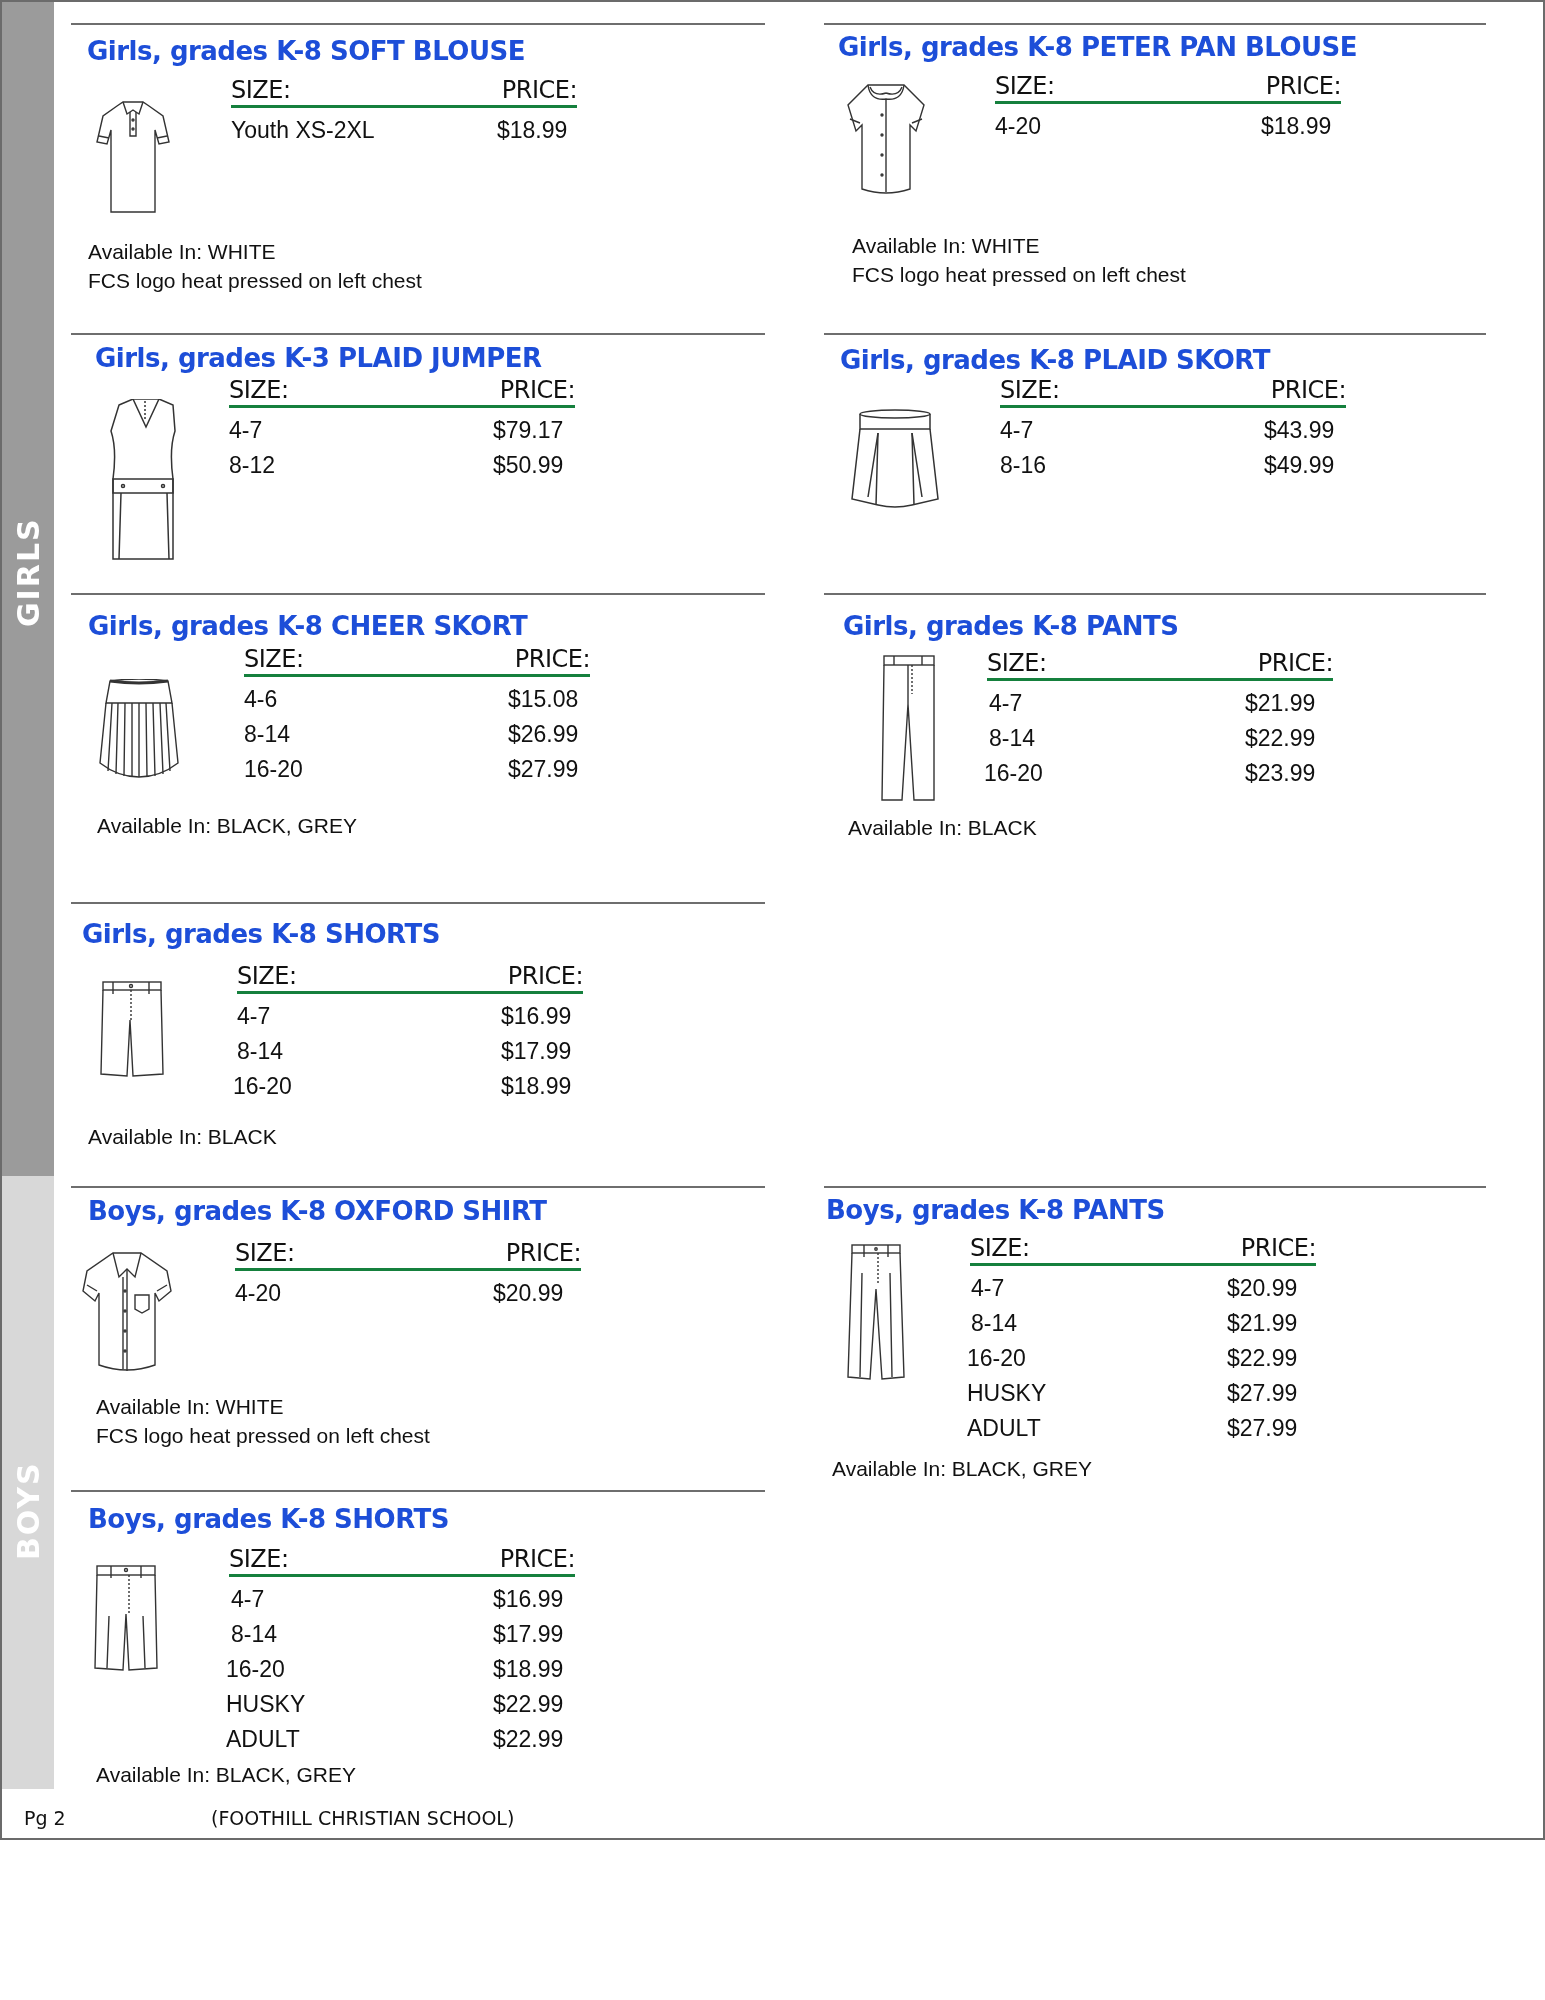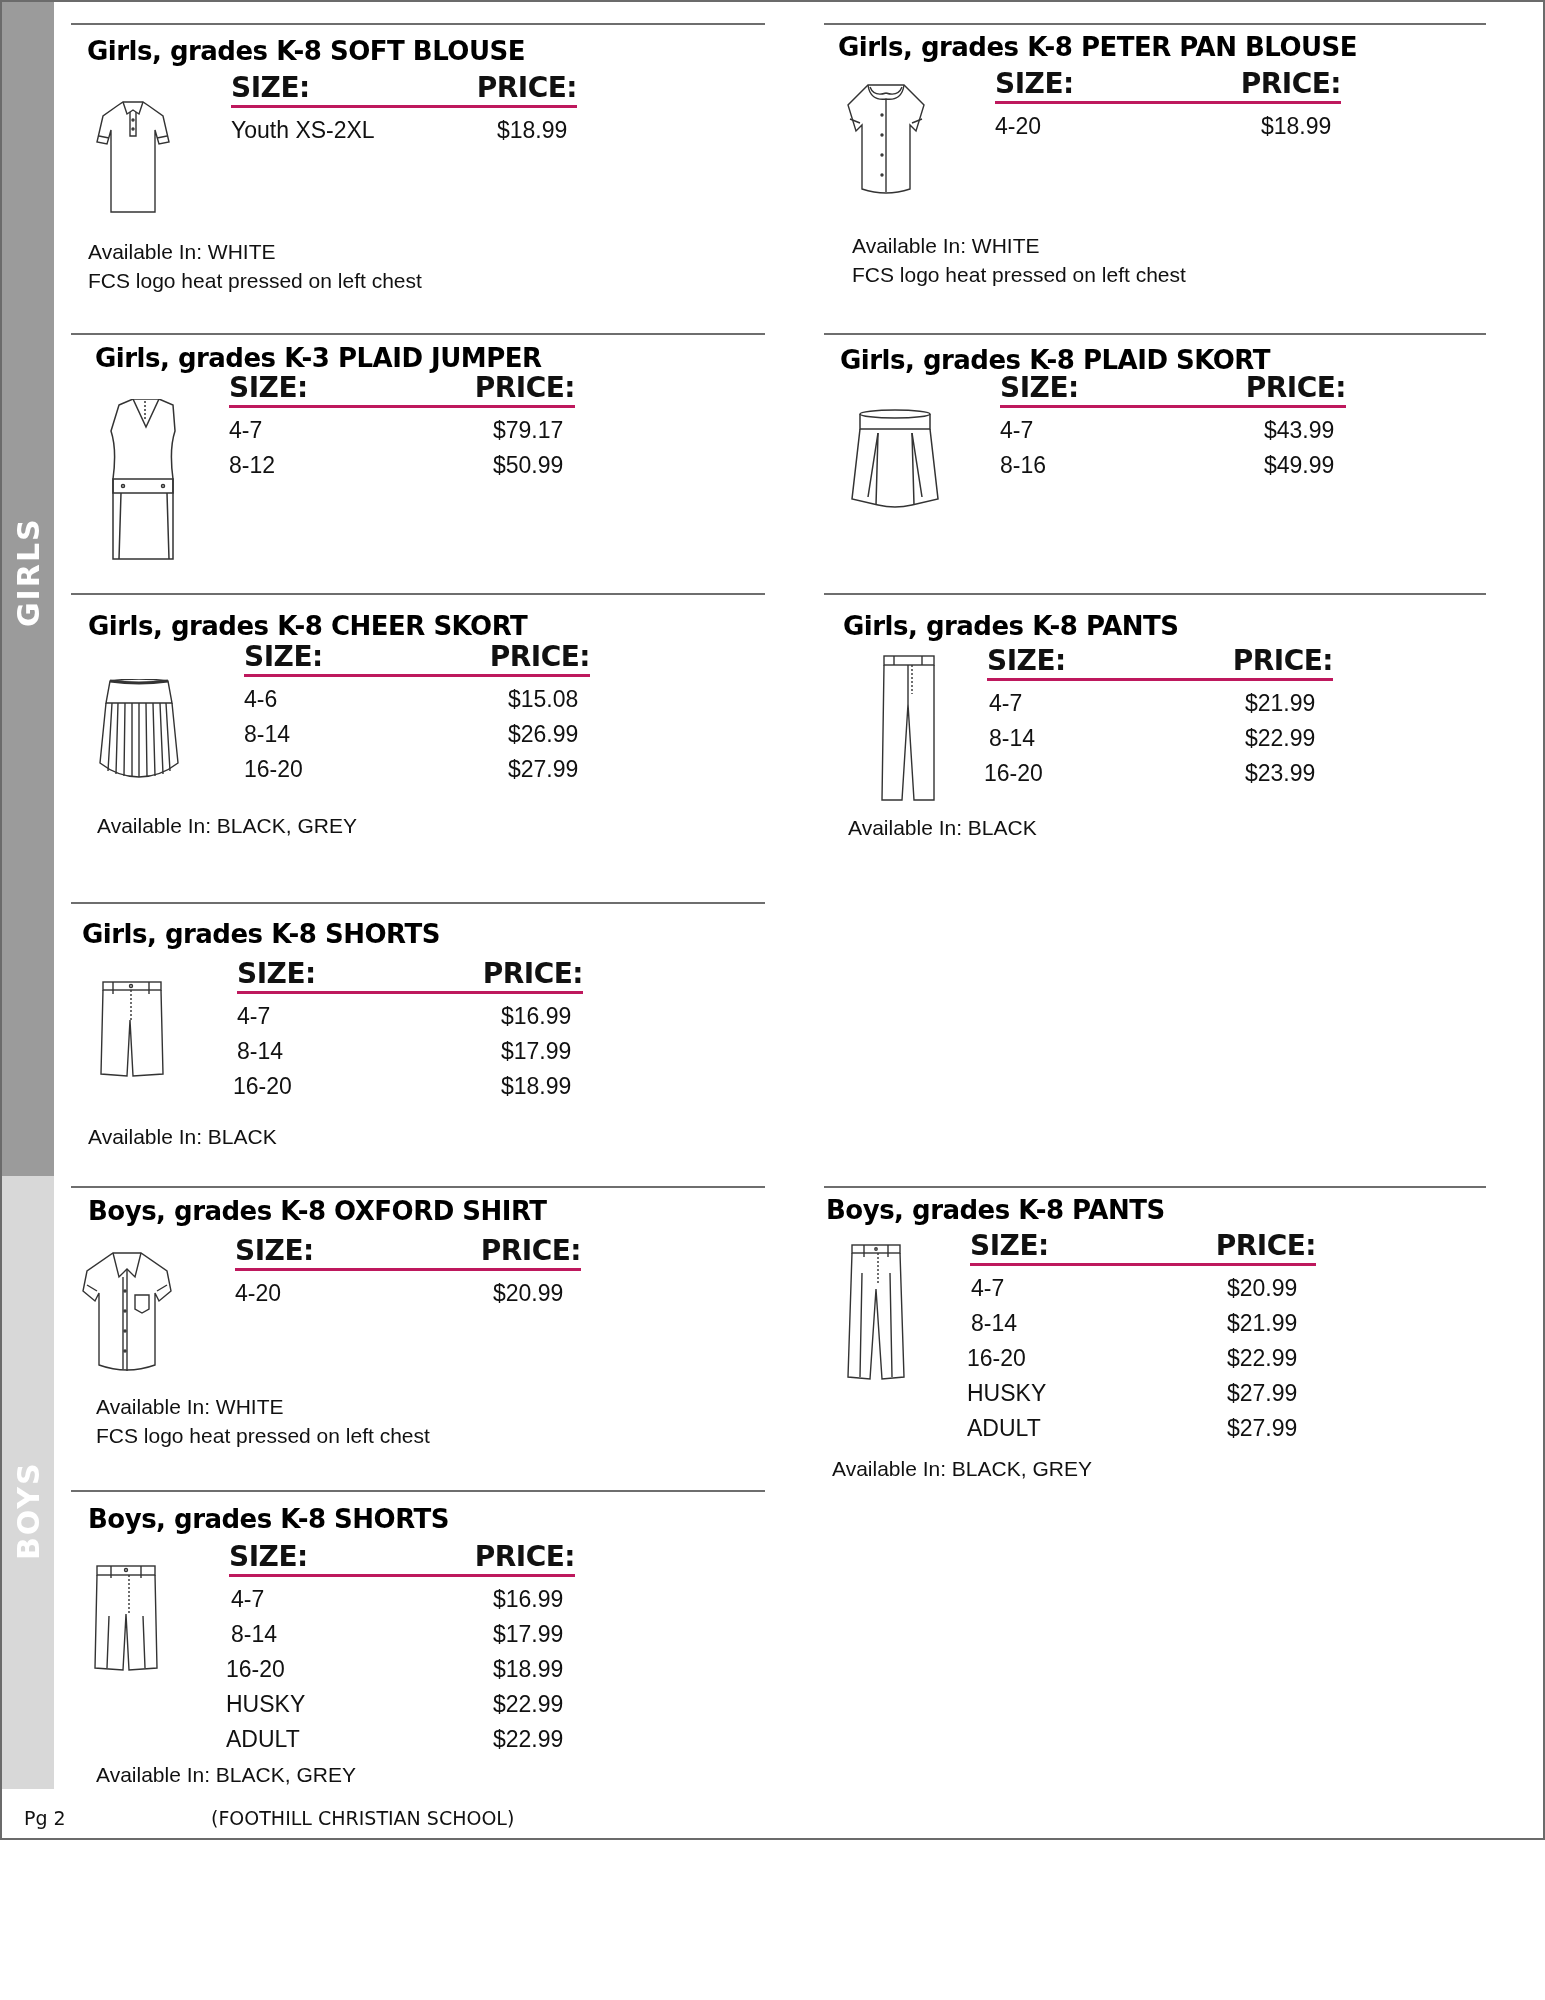--- a/index.html
+++ b/index.html
@@ -20,28 +20,28 @@
     writing-mode: vertical-rl; transform: rotate(180deg);
     display: flex; align-items: center; justify-content: center;
   }
   .band-girls .band-label { top: 510px; height: 120px; }
   .band-boys .band-label { top: 275px; height: 120px; }
 
   .section { position: absolute; }
   .section .rule { position: absolute; left: 0; top: 0; height: 2px; background: #6e6e6e; }
   .section .title {
     position: absolute; font-family: "DejaVu Sans", sans-serif; font-weight: bold;
-    font-size: 26px; letter-spacing: -0.5px; white-space: nowrap; color: #000000;
+    font-size: 26px; letter-spacing: -0.5px; white-space: nowrap; color: #1d4ed8;
   }
   .section .icon { position: absolute; }
   .section .icon svg { width: 100%; height: 100%; display: block; }
   .tbl { position: absolute; width: 346px; }
   .tbl-head {
-    position: relative; height: 30px; border-bottom: 3px solid #be185d;
-    font-family: "DejaVu Sans", sans-serif; font-weight: bold; font-size: 28px; letter-spacing: -0.5px;
+    position: relative; height: 30px; border-bottom: 3px solid #15803d;
+    font-family: "DejaVu Sans", sans-serif; font-weight: normal; font-size: 24px; letter-spacing: -0.5px;
   }
   .tbl-head .h-size { position: absolute; left: 0; bottom: 1px; }
   .tbl-head .h-price { position: absolute; right: 0; bottom: 1px; }
   .tbl-row { position: relative; height: 35px; font-size: 23px; }
   .tbl-row .c-size { position: absolute; left: 0; top: 9px; }
   .tbl-row .c-price { position: absolute; left: 264px; top: 9px; }
   .notes { position: absolute; font-size: 21px; line-height: 29px; white-space: nowrap; }
 
   .footer-pg { position: absolute; left: 22px; top: 1805px; font-size: 19px; font-family: "DejaVu Sans", sans-serif; }
   .footer-school { position: absolute; left: 209px; top: 1805px; font-size: 19px; font-family: "DejaVu Sans", sans-serif; }

